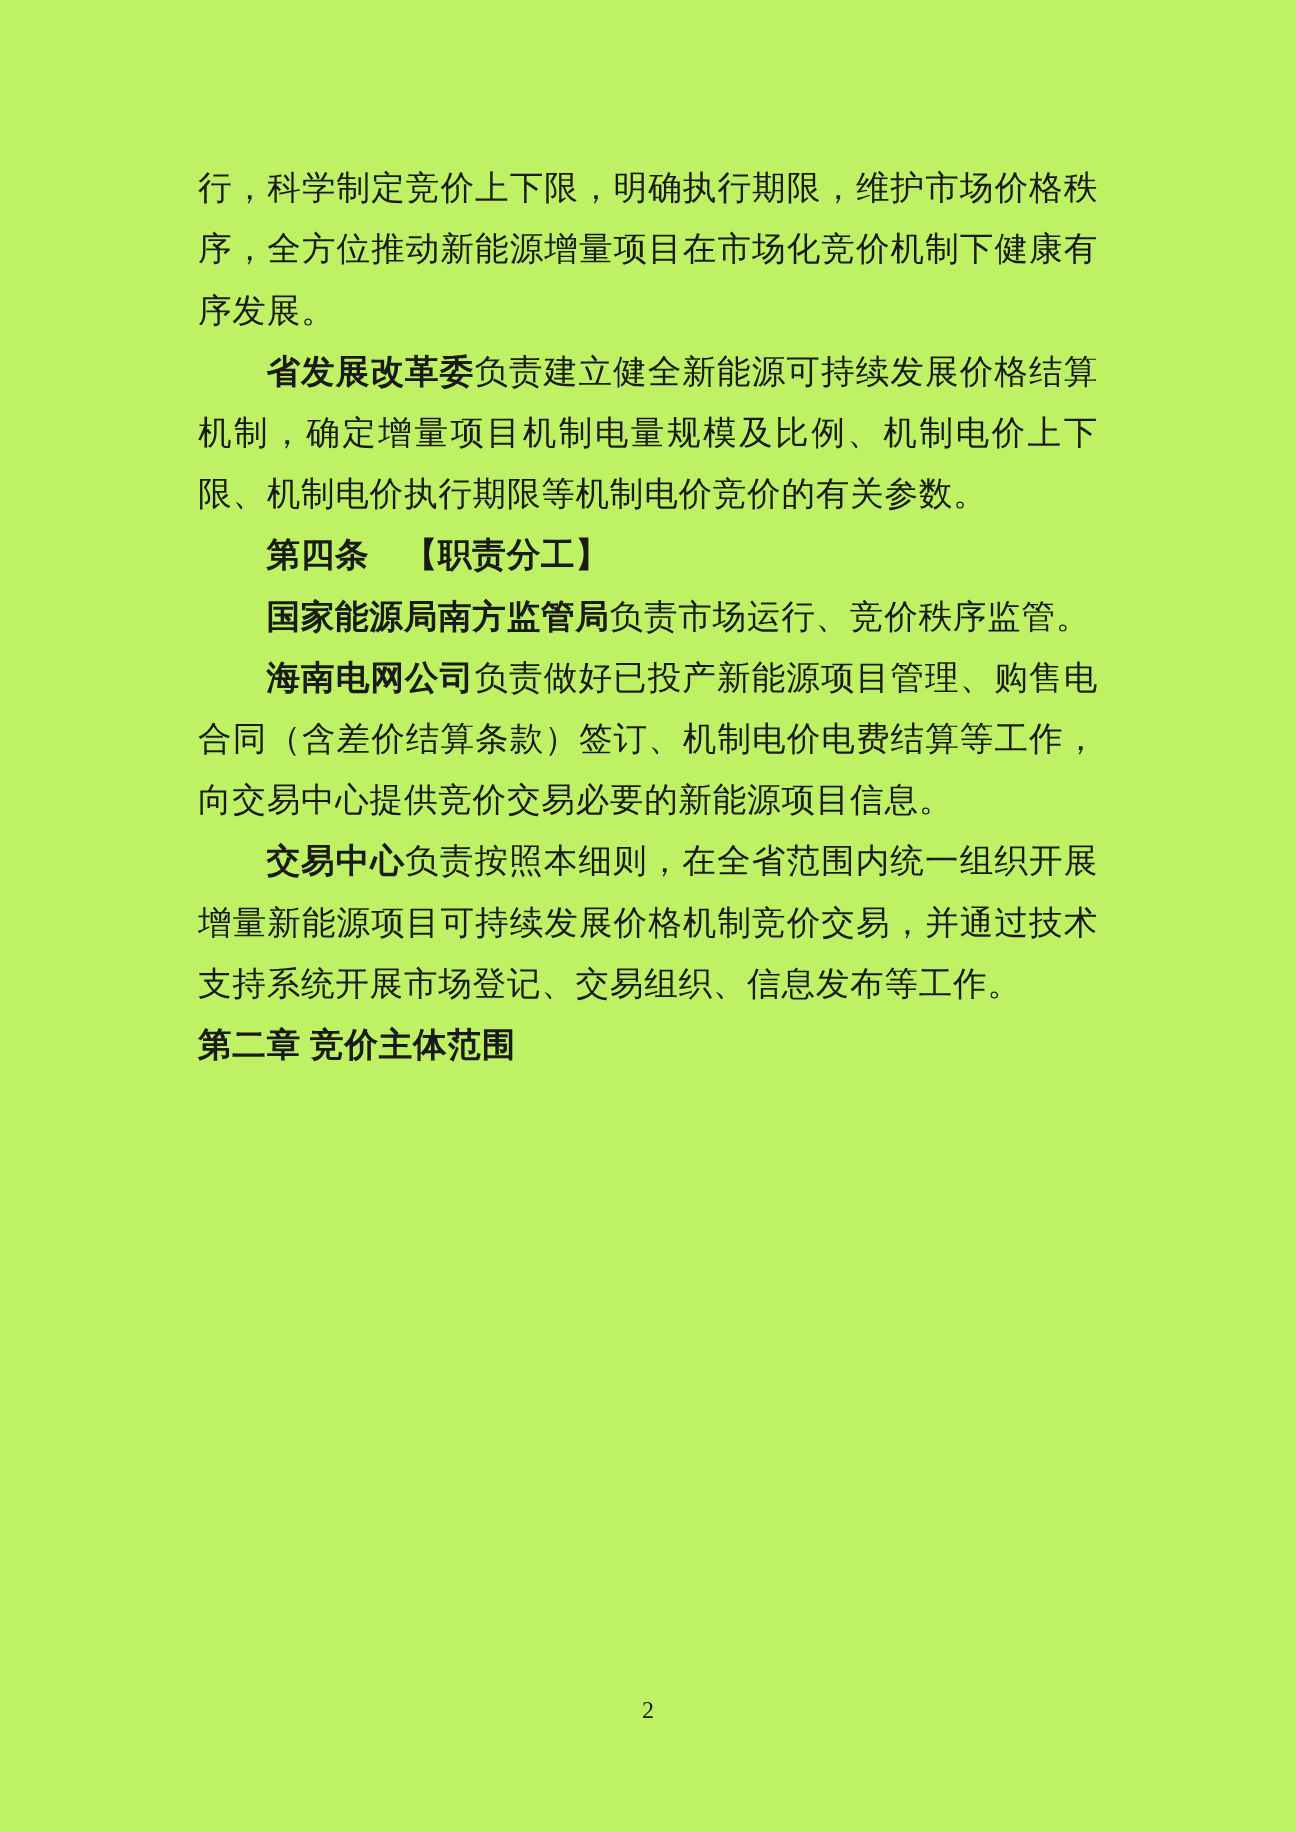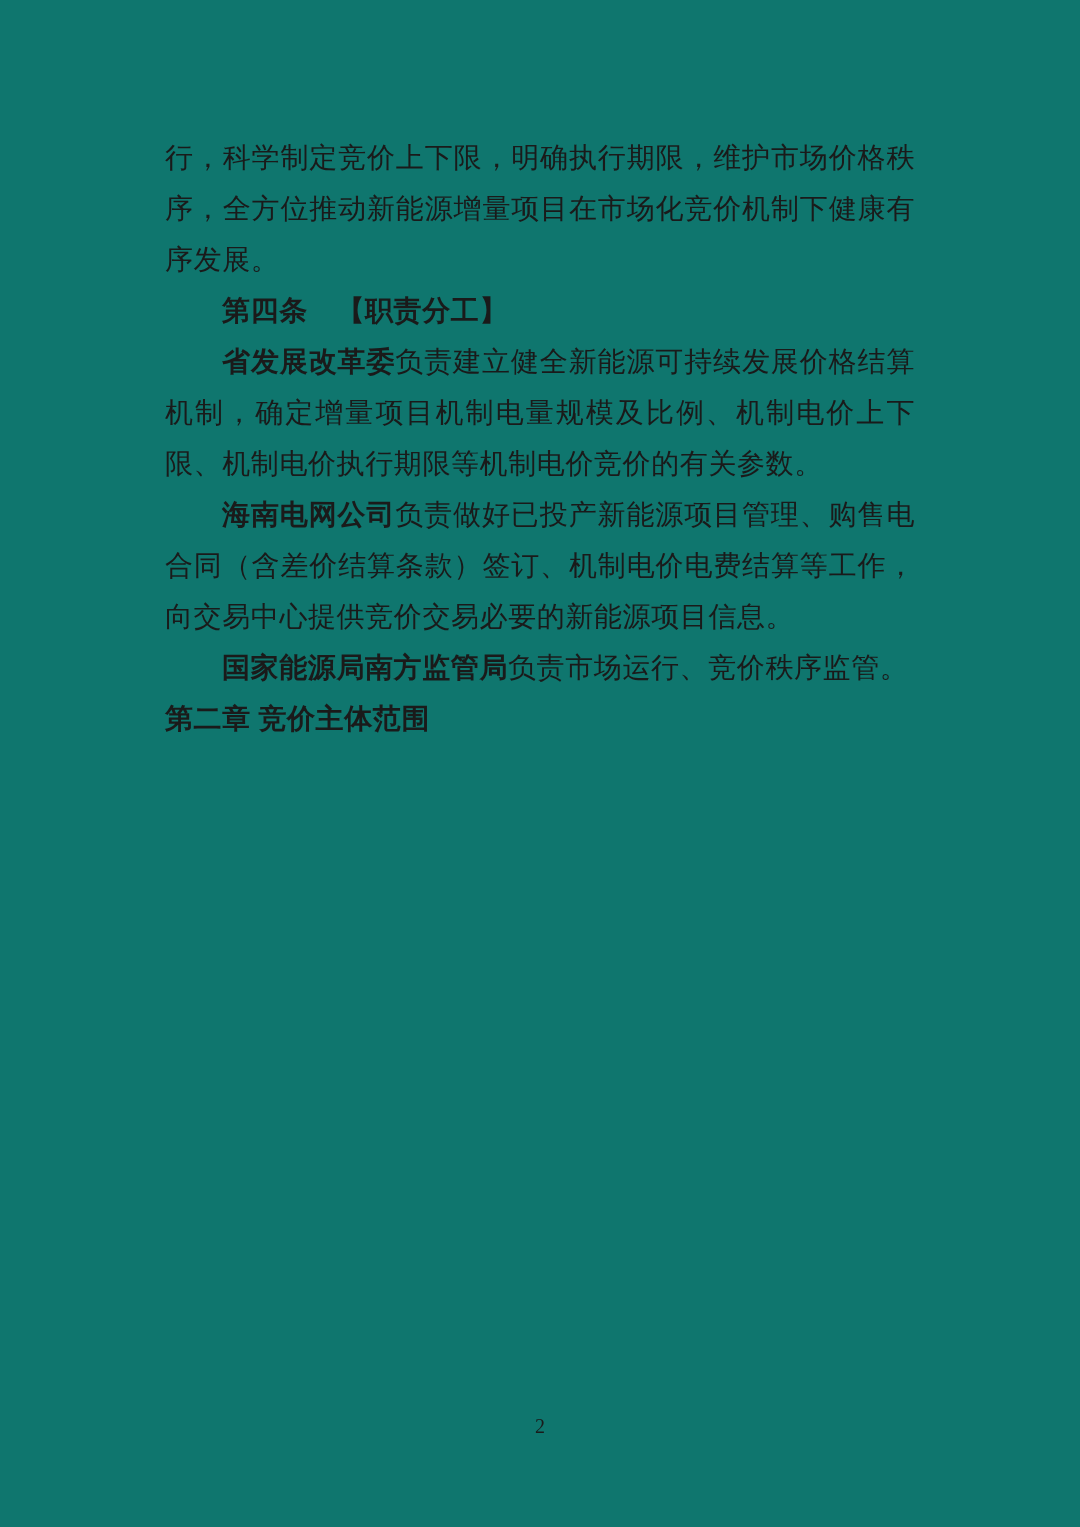--- a/index.html
+++ b/index.html
@@ -4,21 +4,21 @@
 <style>
   html, body {
     margin: 0;
     padding: 0;
     background: #ffffff;
   }
   .page {
     position: relative;
     width: 1080px;
     height: 1527px;
-    background: #0f766e;
+    background: #bef264;
     overflow: hidden;
     font-family: "Liberation Serif", "DejaVu Serif", serif;
     color: #1a1a1a;
   }
   .body-text {
     position: absolute;
     left: 165px;
     top: 132px;
     width: 750px;
   }
@@ -61,29 +61,30 @@
 </head>
 <body>
 
 <div class="page">
 
   <div class="body-text">
 
     <p><span class="lead"></span><span>行，科学制定竞价上下限，明确执行期限，维护市场价格秩序，全方位推动新能源增量项目在市场化竞价机制下健康有序发展。</span></p>
 
 
+    <p class="indent"><span class="lead">省发展改革委</span><span>负责建立健全新能源可持续发展价格结算机制，确定增量项目机制电量规模及比例、机制电价上下限、机制电价执行期限等机制电价竞价的有关参数。</span></p>
+
     <p class="indent"><span class="lead">第四条　【职责分工】</span><span></span></p>
 
-    <p class="indent"><span class="lead">省发展改革委</span><span>负责建立健全新能源可持续发展价格结算机制，确定增量项目机制电量规模及比例、机制电价上下限、机制电价执行期限等机制电价竞价的有关参数。</span></p>
+    <p class="indent"><span class="lead">国家能源局南方监管局</span><span>负责市场运行、竞价秩序监管。</span></p>
 
     <p class="indent"><span class="lead">海南电网公司</span><span>负责做好已投产新能源项目管理、购售电合同（含差价结算条款）签订、机制电价电费结算等工作，向交易中心提供竞价交易必要的新能源项目信息。</span></p>
 
-    <p class="indent"><span class="lead">国家能源局南方监管局</span><span>负责市场运行、竞价秩序监管。</span></p>
 
-
+    <p class="indent"><span class="lead">交易中心</span><span>负责按照本细则，在全省范围内统一组织开展增量新能源项目可持续发展价格机制竞价交易，并通过技术支持系统开展市场登记、交易组织、信息发布等工作。</span></p>
 
     <p class="chapter-heading">第二章 竞价主体范围</p>
 
   </div>
 
   <div class="page-number">2</div>
 
 </div>
 
 </body></html>

